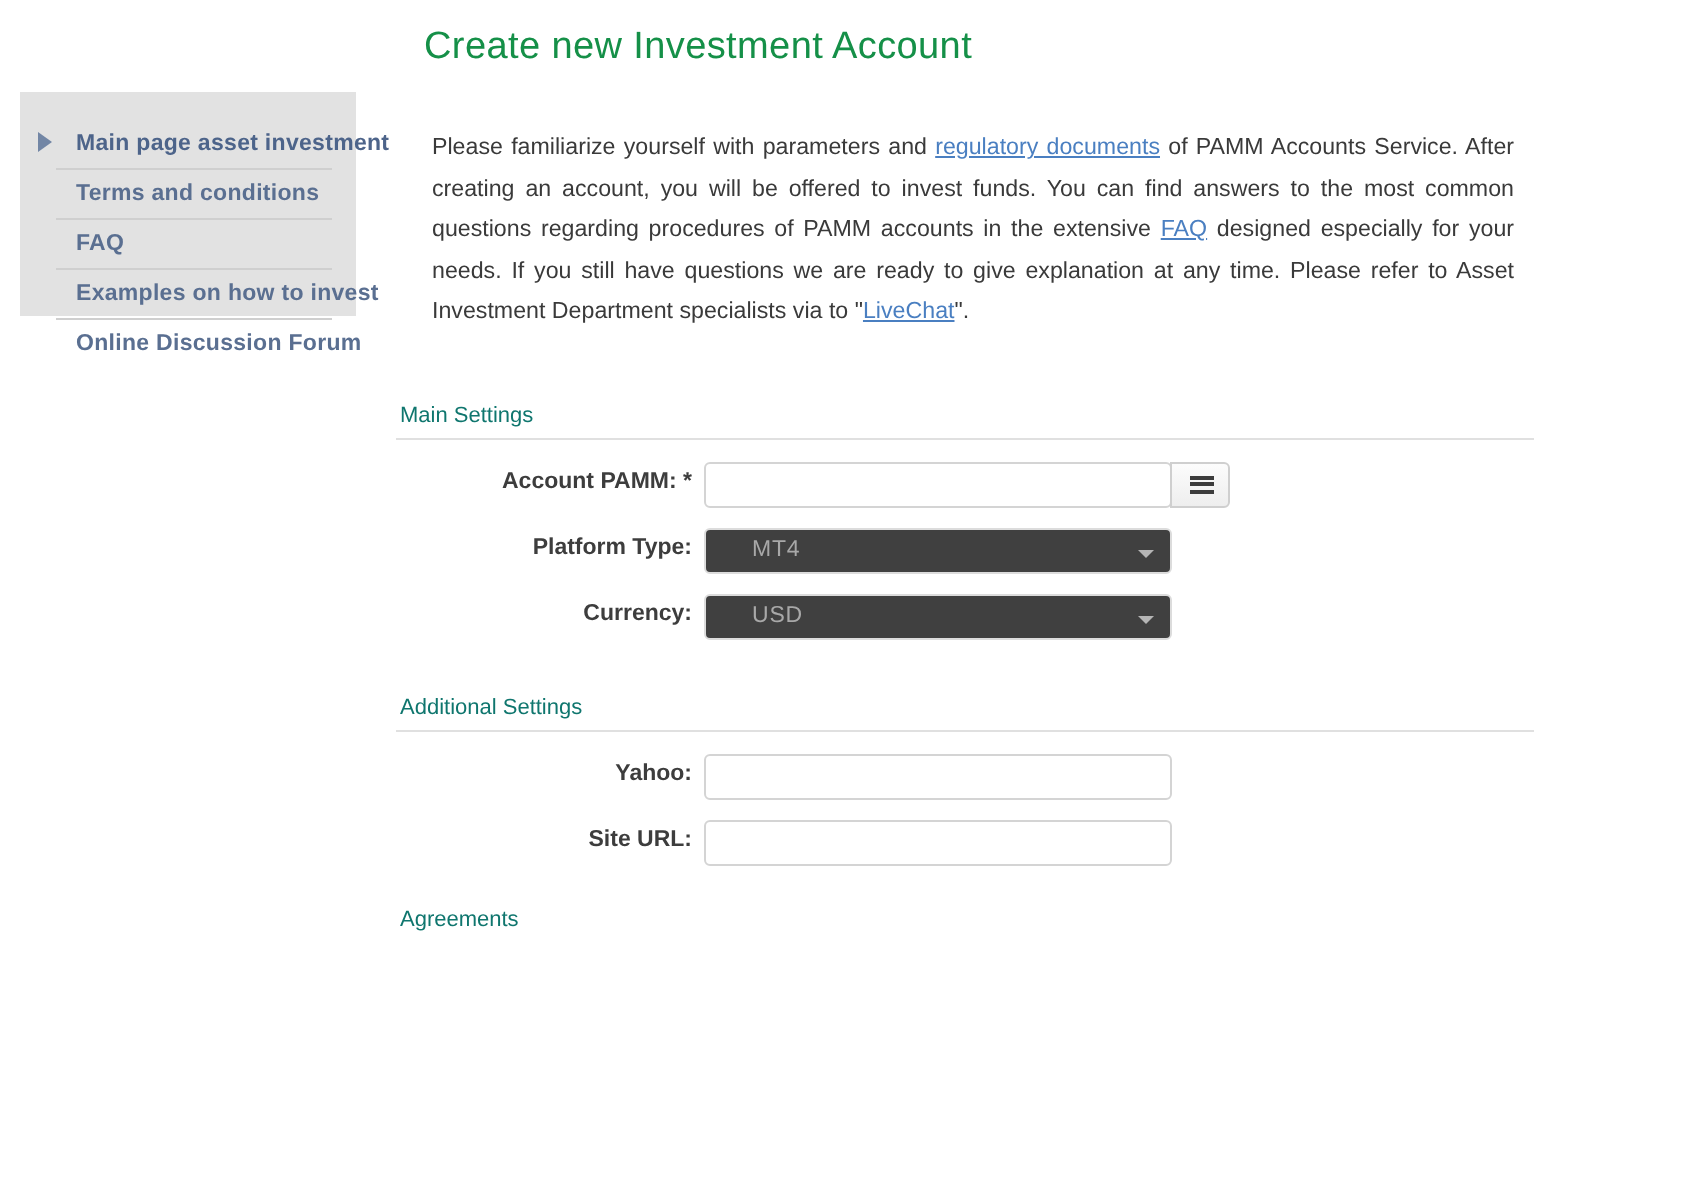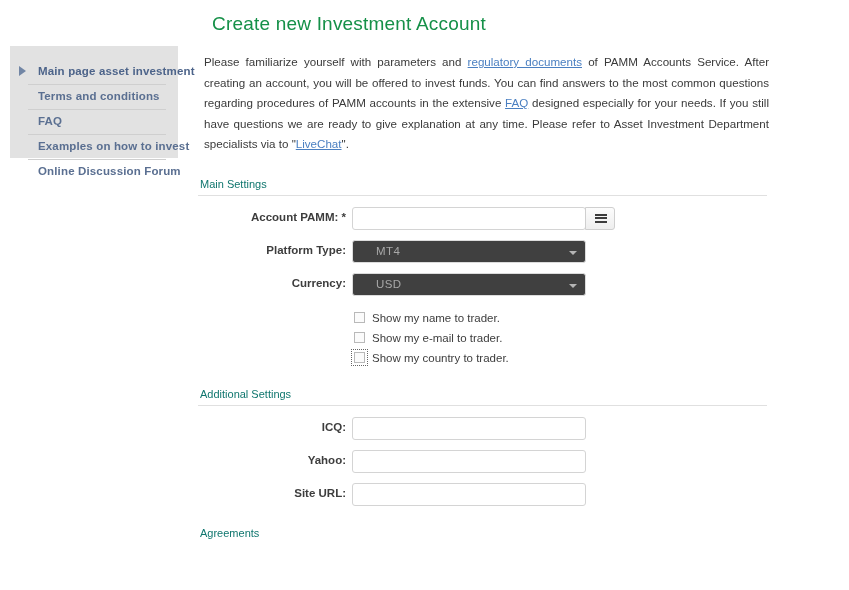--- a/index.html
+++ b/index.html
@@ -73,21 +73,21 @@
   }
   #page-title {
     margin: 0;
     padding: 13px 0 0 16px;
     font-size: 19px;
     font-weight: normal;
     color: #159048;
     letter-spacing: 0.2px;
   }
   #intro {
-    margin: 0;
+    margin: 12px;
     padding: 17px 80px 0 8px;
     font-size: 11.6px;
     line-height: 20.5px;
     color: #3a3a3a;
     text-align: justify;
   }
   #intro a {
     color: #4a7fc1;
     text-decoration: underline;
   }
@@ -280,44 +280,29 @@
         </div>
       </div>
 
       <div class="form-row">
         <div class="form-label">Currency:</div>
         <div class="field-wrap">
           <div class="sel-input"><span>USD</span><span class="chevron"></span></div>
         </div>
       </div>
 
-      <div style="padding-top:4px;">
-        <div class="cbx-row">
-          <span class="cbx"></span><span class="cbx-label">Show my name to trader.</span>
-        </div>
-        <div class="cbx-row">
-          <span class="cbx"></span><span class="cbx-label">Show my e-mail to trader.</span>
-        </div>
-        <div class="cbx-row">
-          <span class="cbx cbx-focus"></span><span class="cbx-label">Show my country to trader.</span>
-        </div>
-      </div>
     </div>
   </div>
 
   <div style="padding:18px 0 0 2px;">
     <h2 class="section-title">Additional Settings</h2>
     <hr class="section-rule">
 
     <div style="padding-top:11px;">
       <div class="form-row">
-        <div class="form-label">ICQ:</div>
-        <div class="field-wrap"><input class="txt-input" type="text" value="" style=""></div>
-      </div>
-      <div class="form-row">
         <div class="form-label">Yahoo:</div>
         <div class="field-wrap"><input class="txt-input" type="text" value="" style=""></div>
       </div>
       <div class="form-row">
         <div class="form-label">Site URL:</div>
         <div class="field-wrap"><input class="txt-input" type="text" value="" style=""></div>
       </div>
     </div>
   </div>
 

